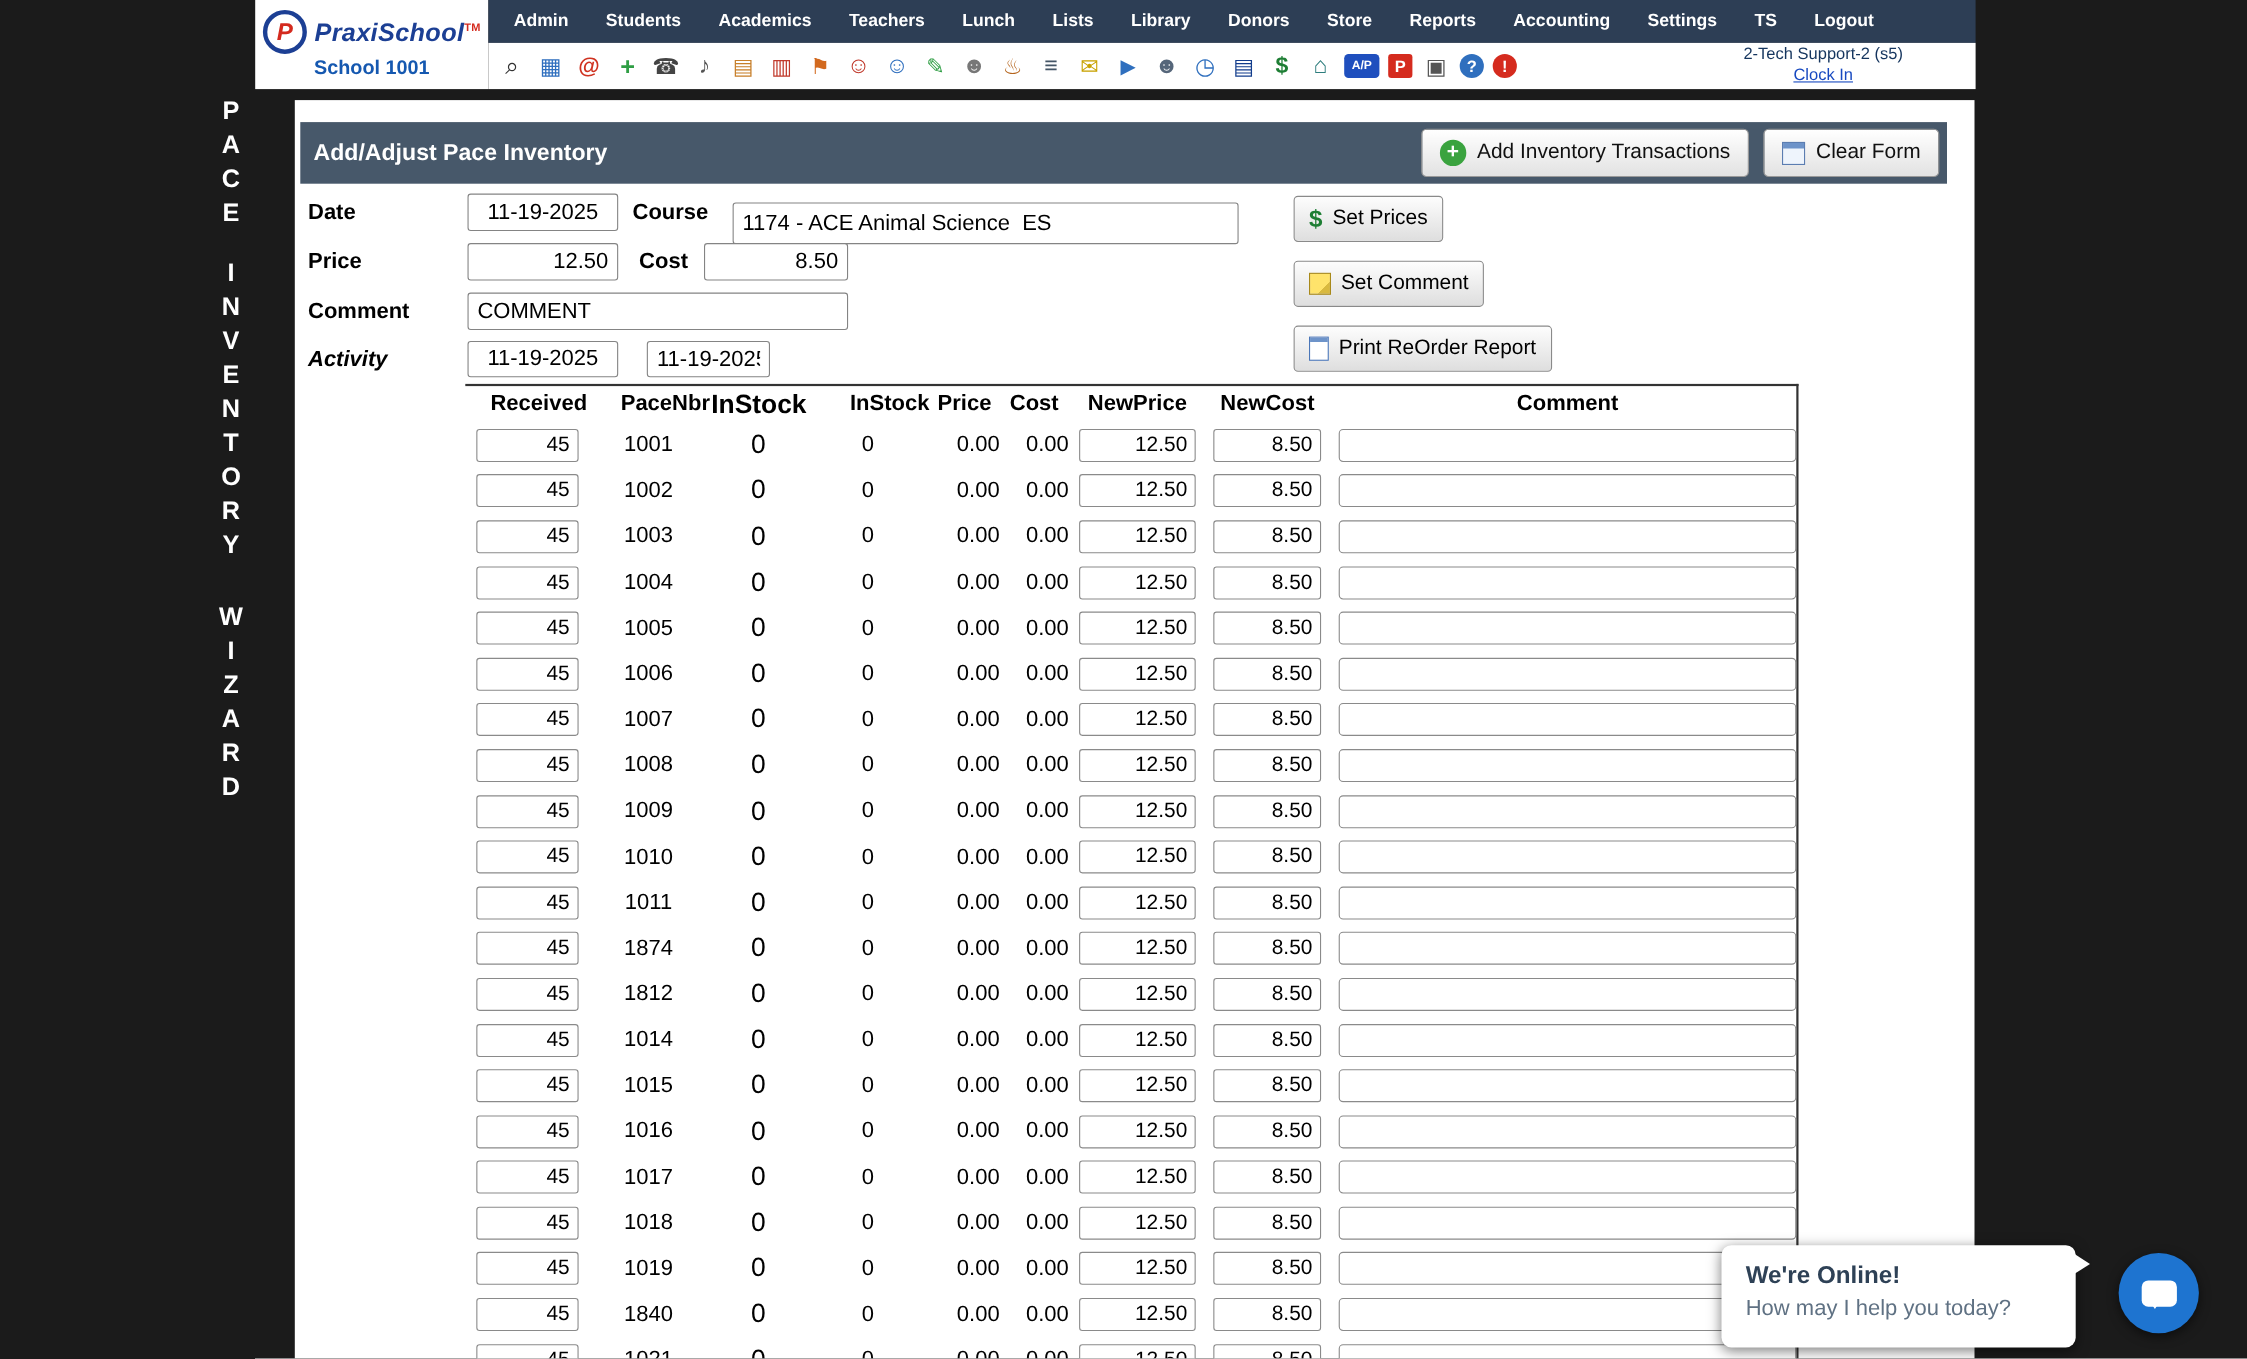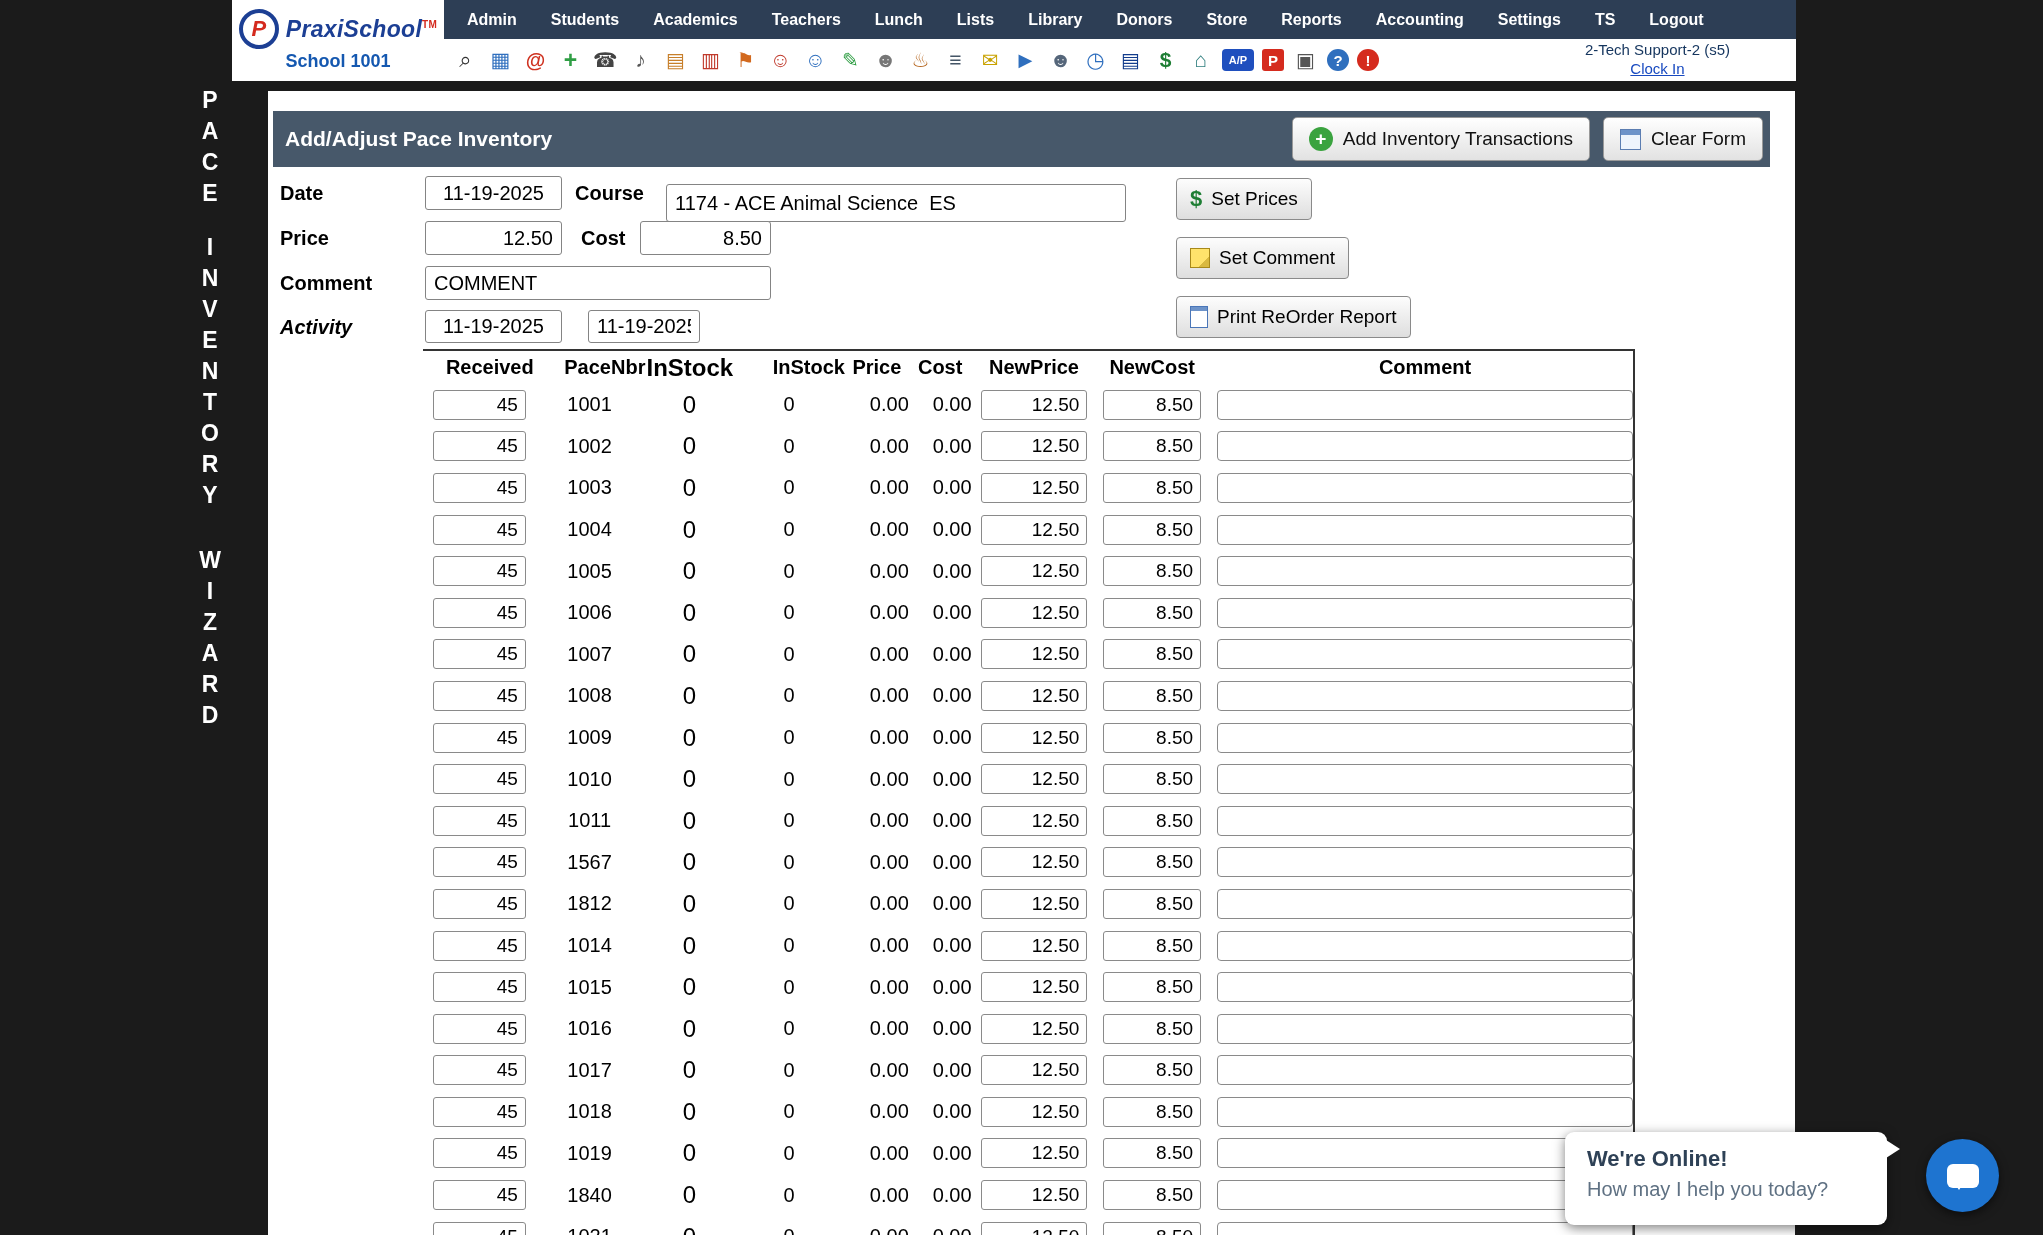--- a/index.html
+++ b/index.html
@@ -460,21 +460,21 @@
           <span class="col-cost">0.00</span>
           <span class="col-nprice"><input type="text" class="t-in num" value="12.50" style=""></span>
           <span class="col-ncost"><input type="text" class="t-in num" value="8.50" style=""></span>
           <span class="col-comm"><input type="text" class="t-in comment-in" style=""></span>
         </div>
 
         <div class="t-row">
           <span class="col-recv">
             <input type="text" class="t-in num" value="45" style="">
           </span>
-          <span class="col-pace">1567</span>
+          <span class="col-pace">1874</span>
           <span class="col-stock">0</span>
           <span class="col-reord">0</span>
           <span class="col-price">0.00</span>
           <span class="col-cost">0.00</span>
           <span class="col-nprice"><input type="text" class="t-in num" value="12.50" style=""></span>
           <span class="col-ncost"><input type="text" class="t-in num" value="8.50" style=""></span>
           <span class="col-comm"><input type="text" class="t-in comment-in" style=""></span>
         </div>
 
         <div class="t-row">

